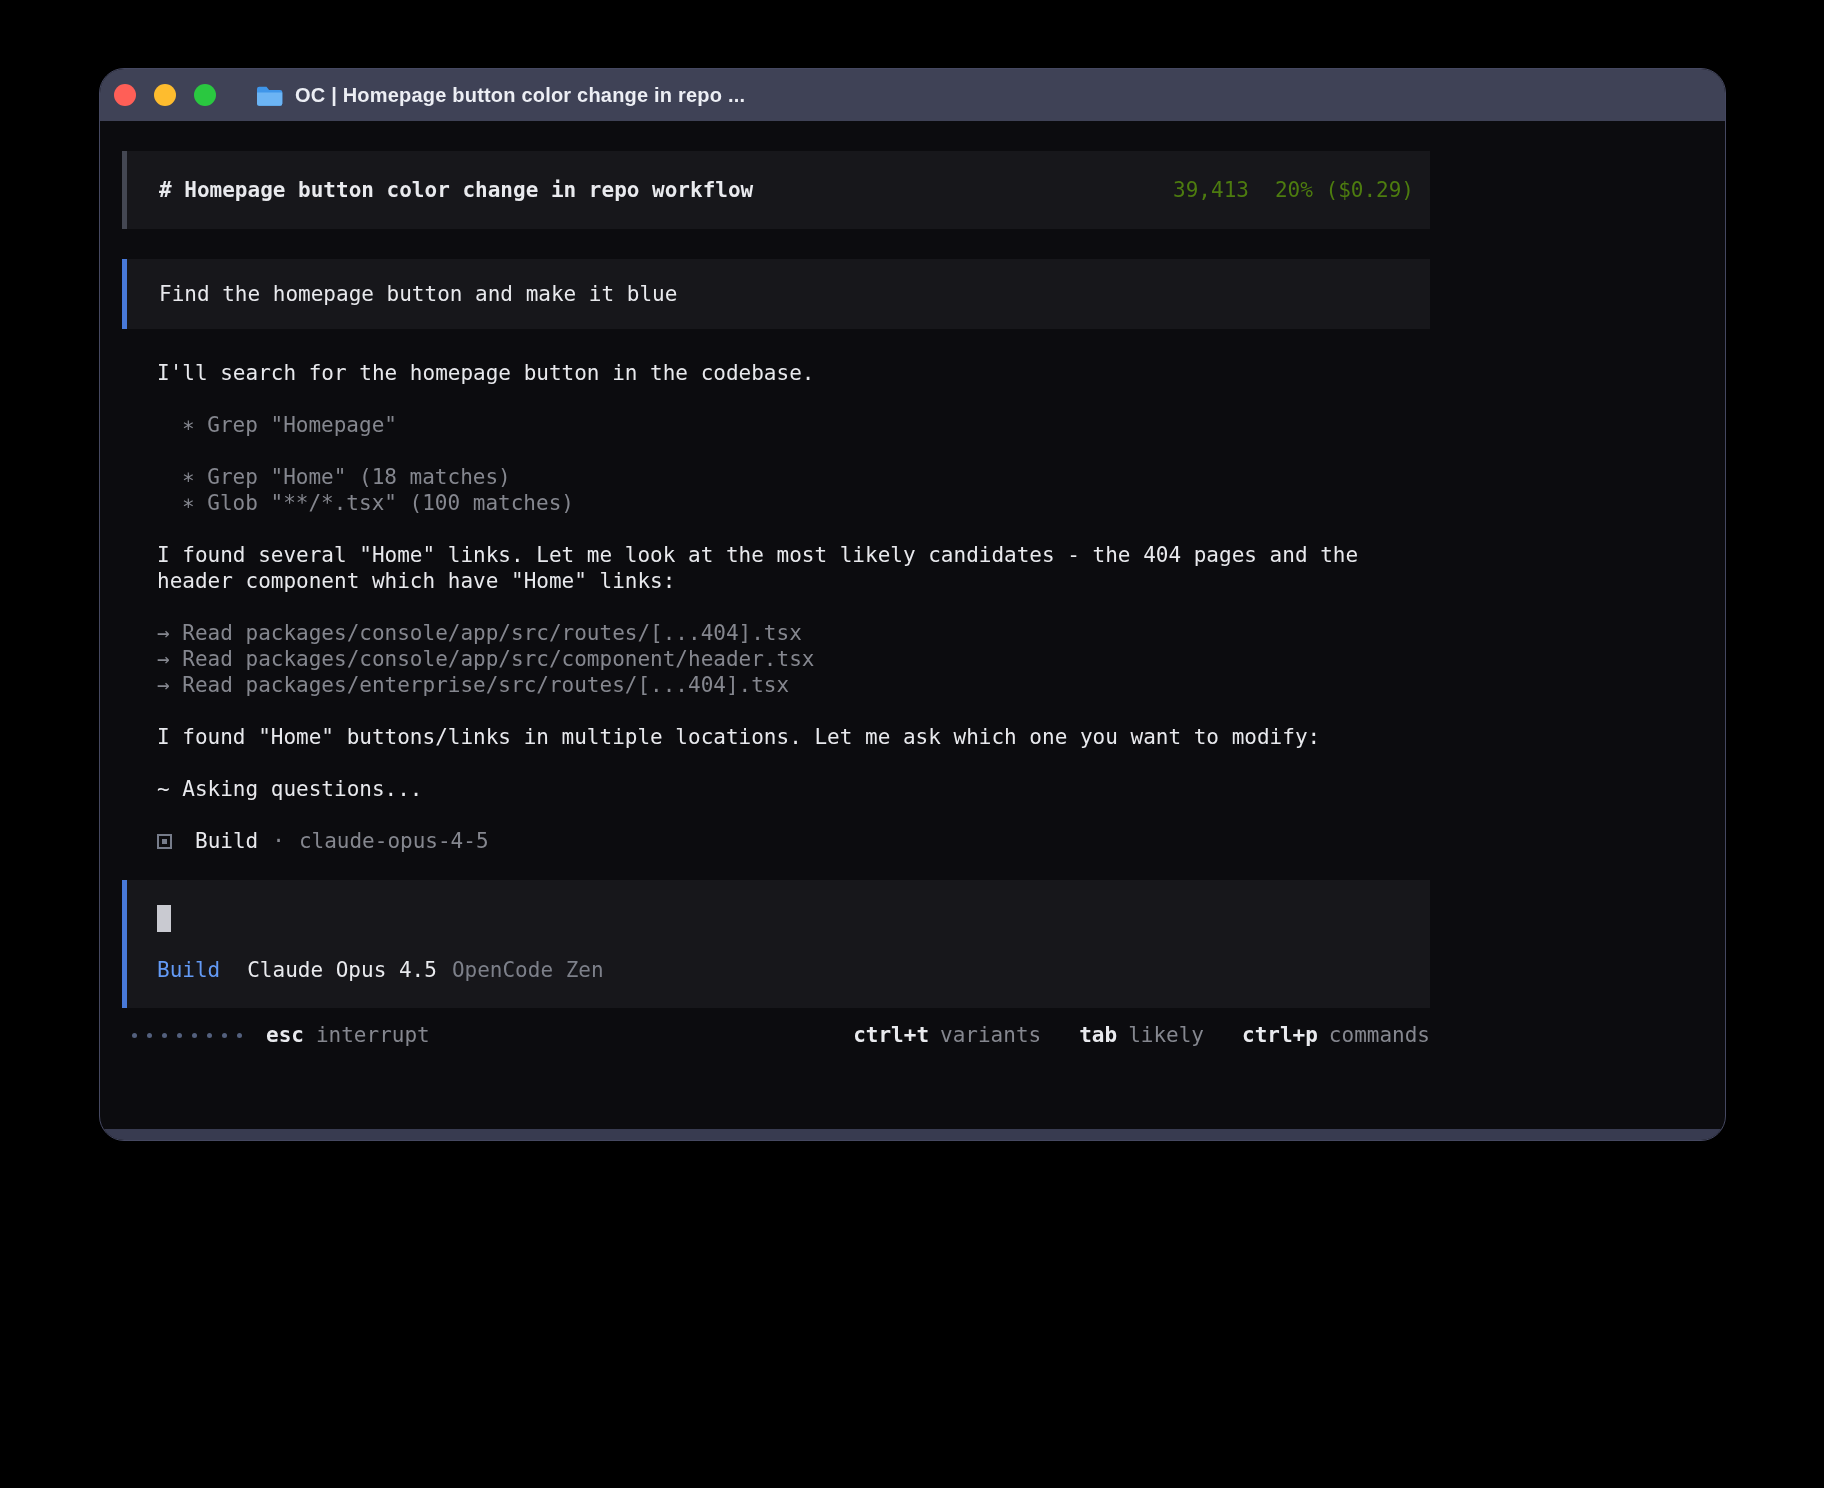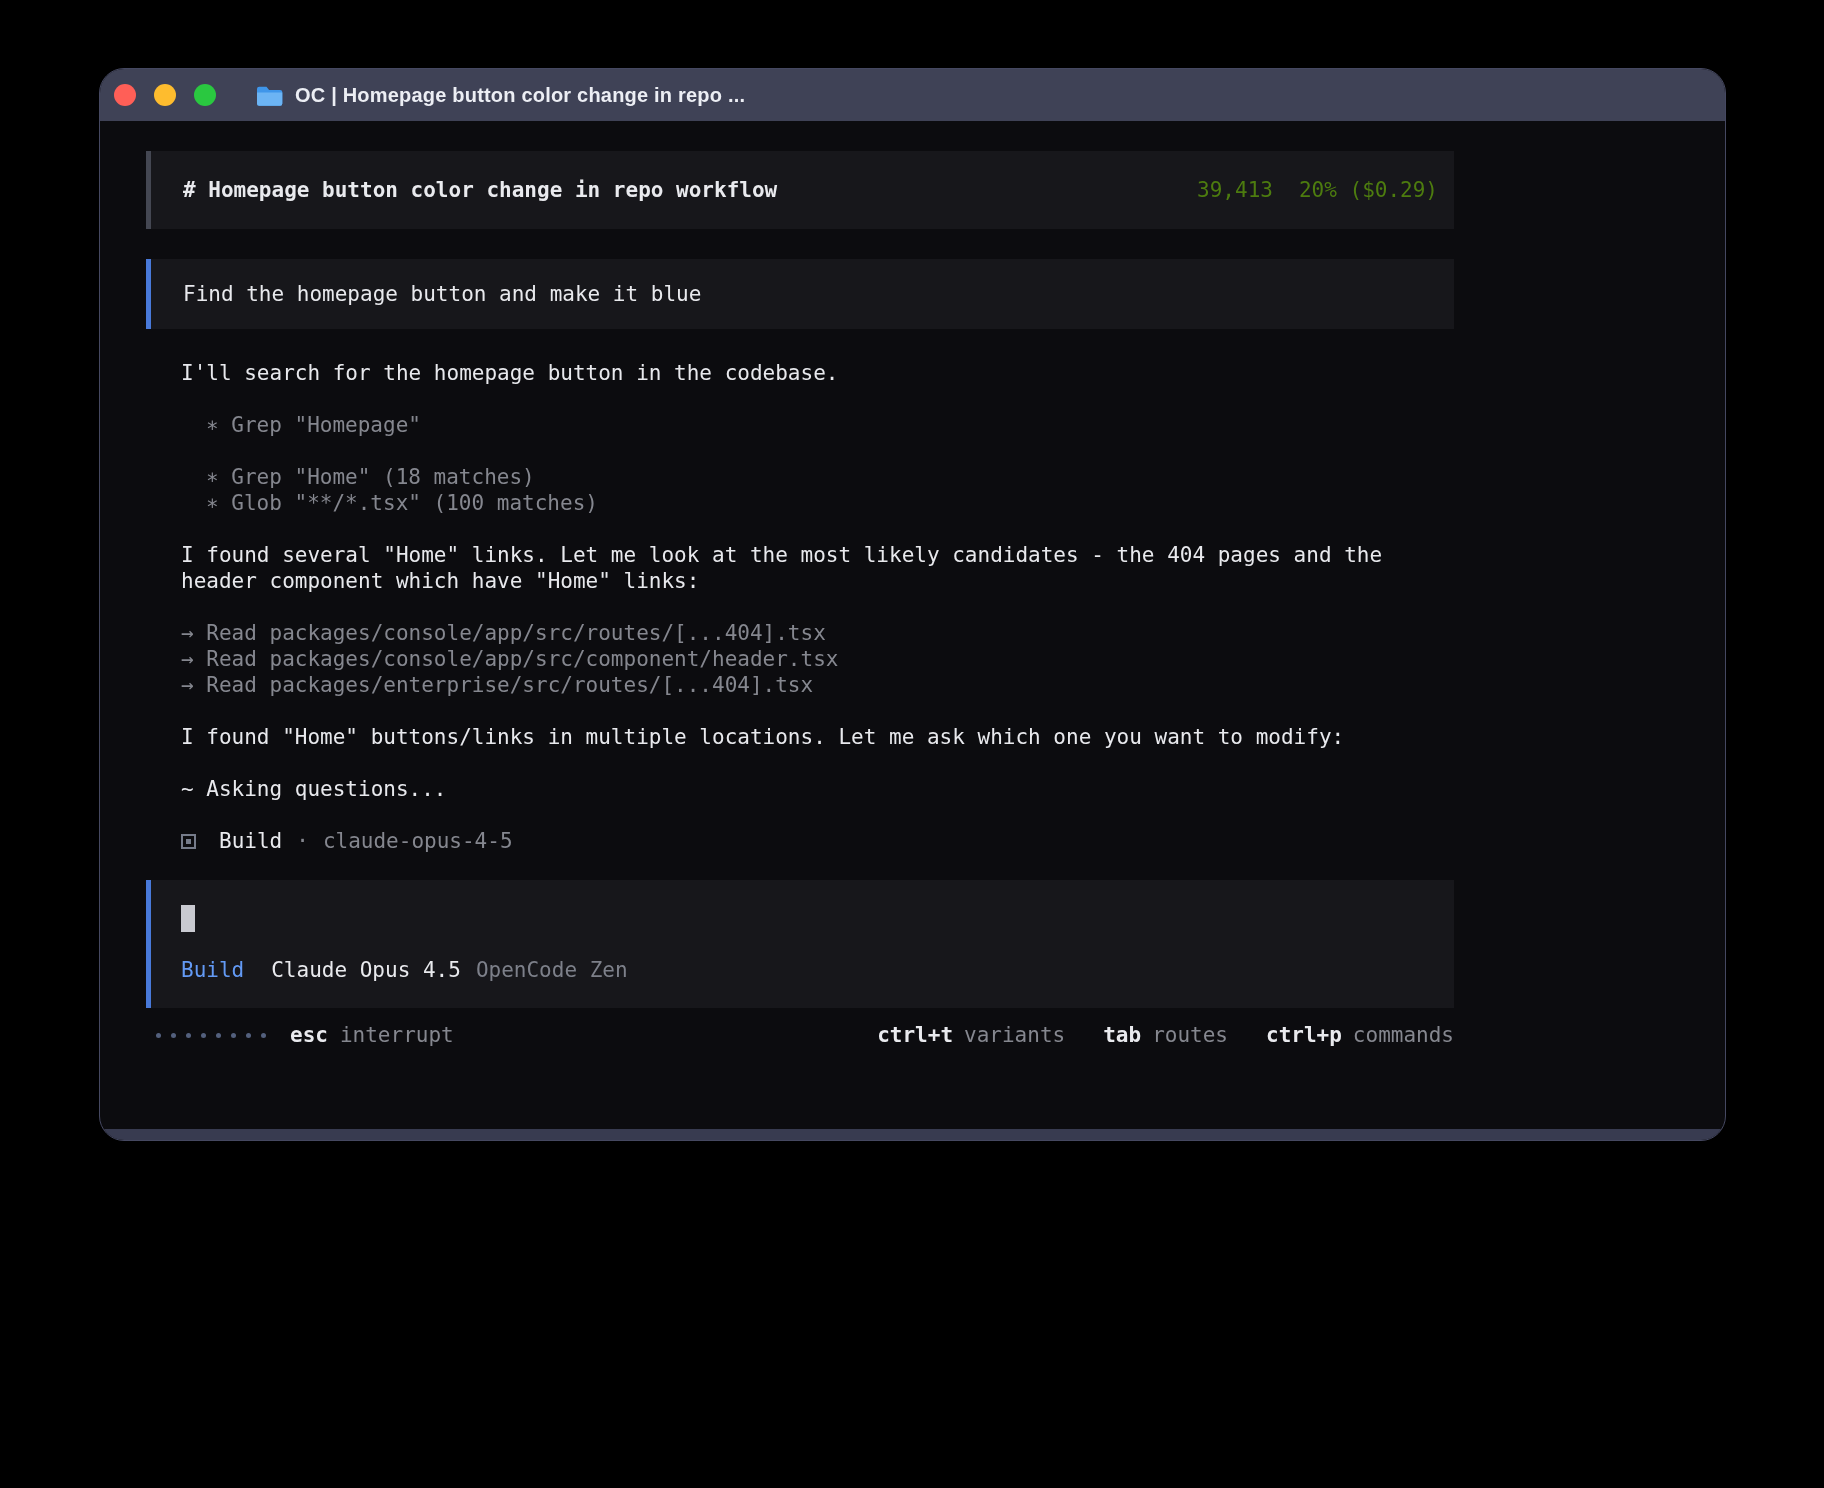--- a/index.html
+++ b/index.html
@@ -34,21 +34,21 @@
     margin-left: 12px;
     color: #eceef4;
     font-family: "Liberation Sans", sans-serif;
     font-weight: bold;
     font-size: 20px;
     letter-spacing: 0.2px;
   }
 
   
   .content {
-    padding: 30px 0 0 46px;
+    padding: 30px 0 0 22px;
     font-size: 21px;
     line-height: 26px;
     color: #e8e9ed;
   }
 
   .block {
     width: 1308px;
     background: #17171b;
     border-left: 5px solid #444752;
   }
@@ -228,21 +228,21 @@
         <span class="key">esc</span>
         <span class="hint-label">interrupt</span>
       </div>
       <div class="hints">
         <div class="hint">
           <span class="key">ctrl+t</span>
           <span class="hint-label">variants</span>
         </div>
         <div class="hint">
           <span class="key">tab</span>
-          <span class="hint-label">routes</span>
+          <span class="hint-label">likely</span>
         </div>
         <div class="hint">
           <span class="key">ctrl+p</span>
           <span class="hint-label">commands</span>
         </div>
       </div>
     </div>
 
   </div>
 

